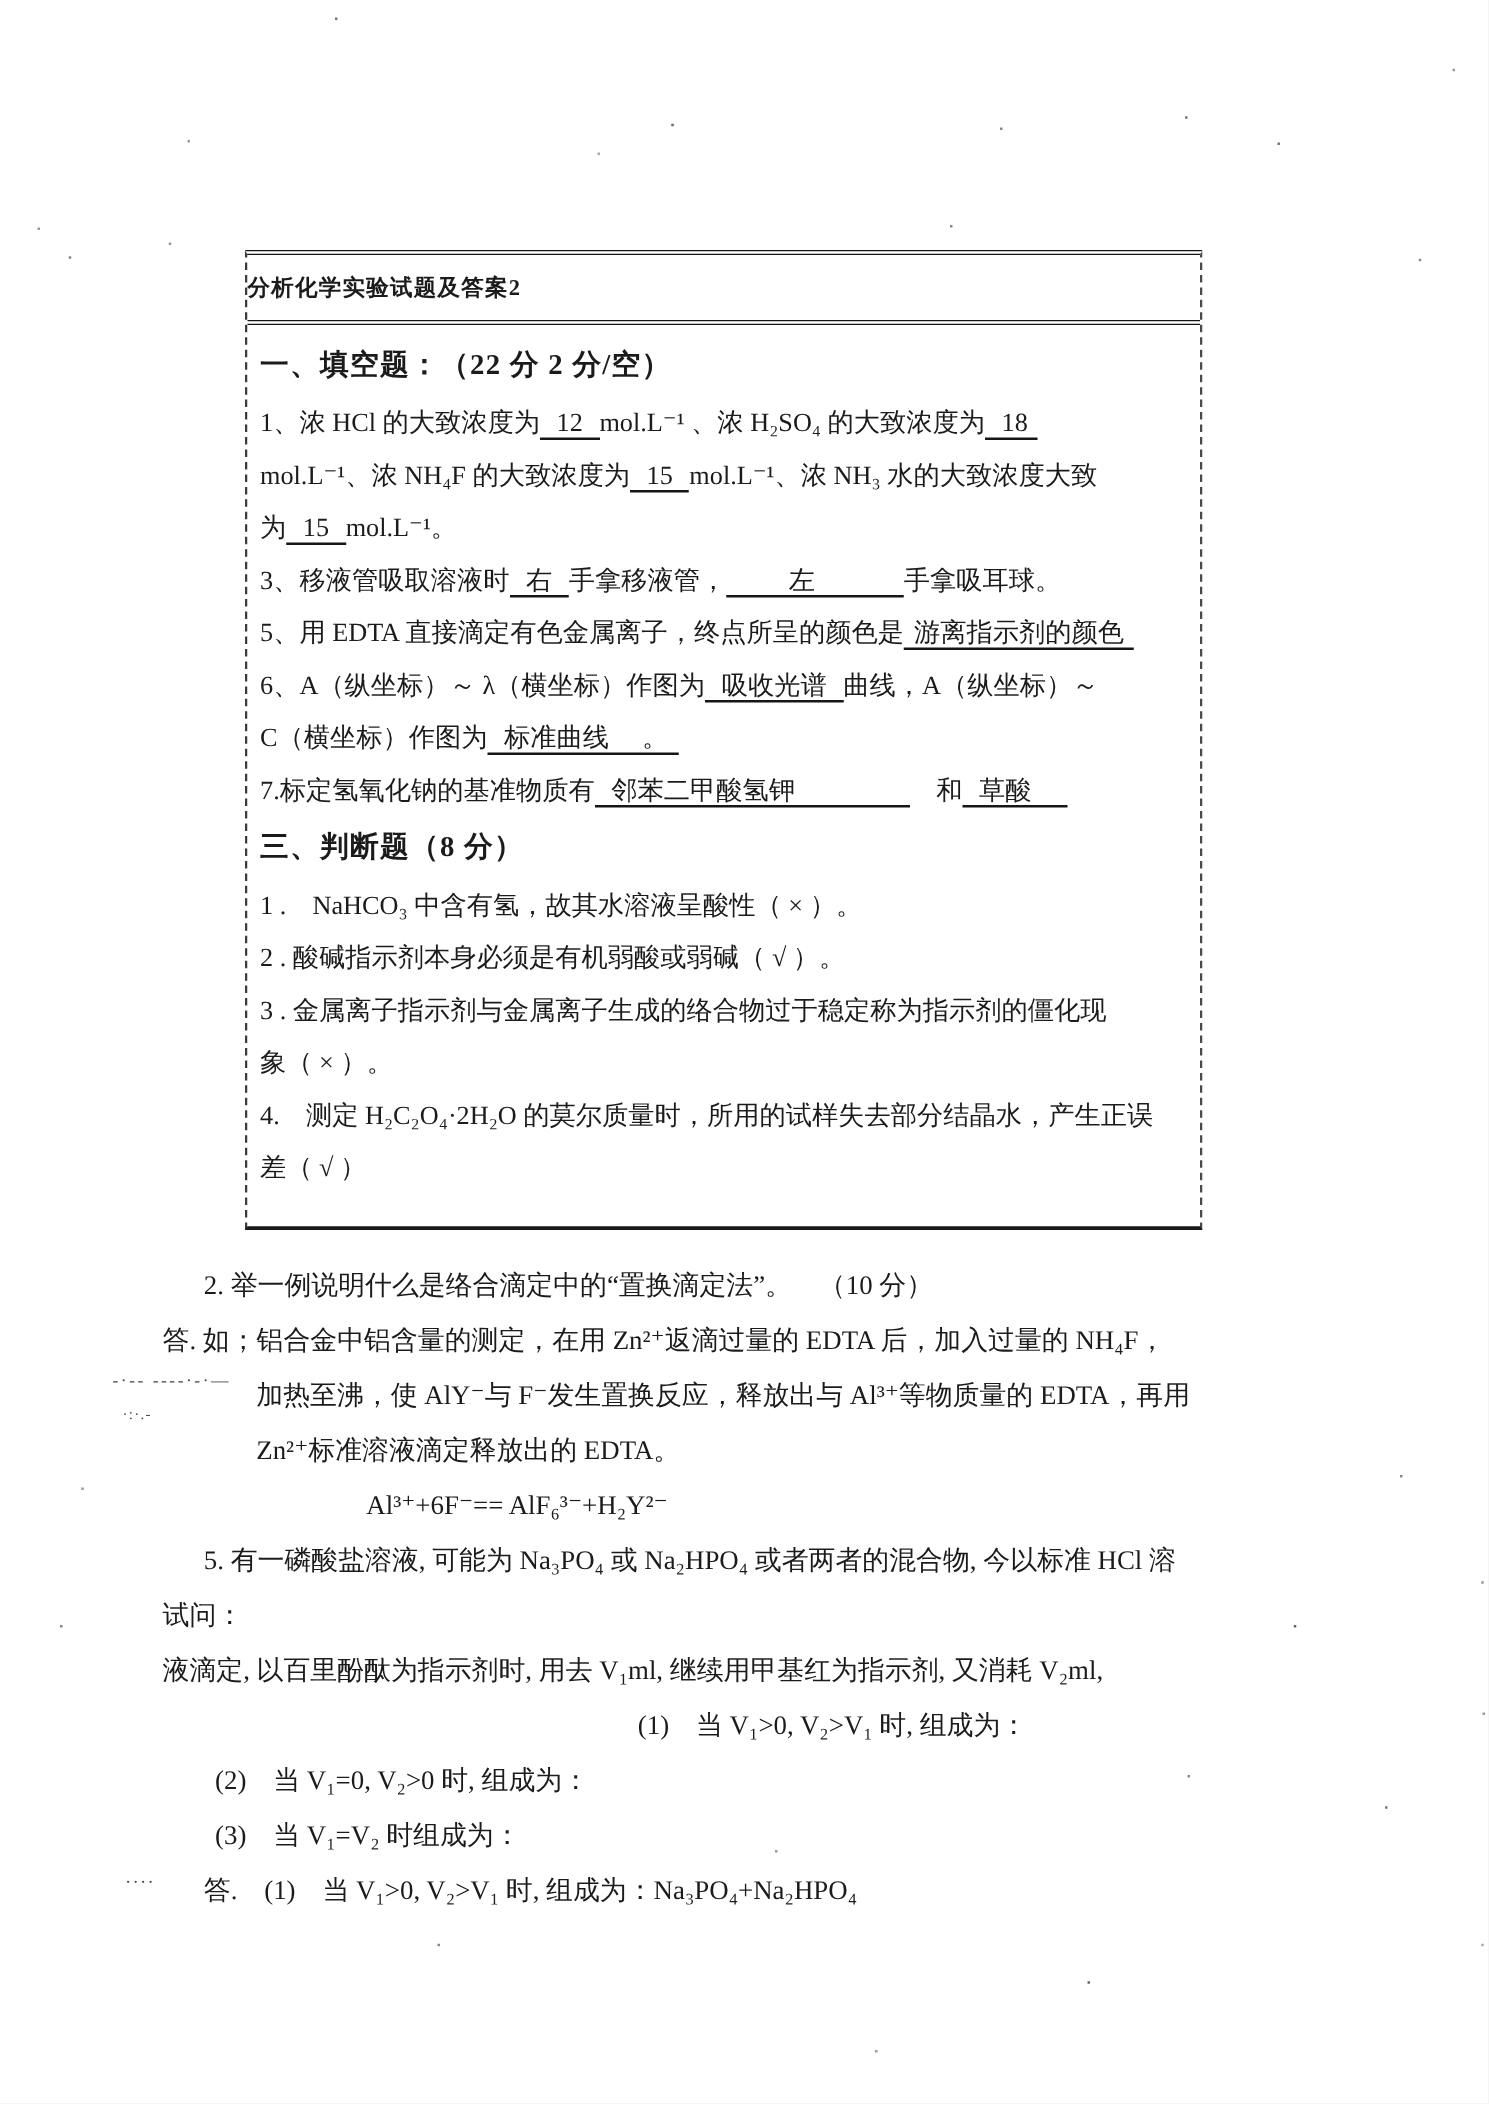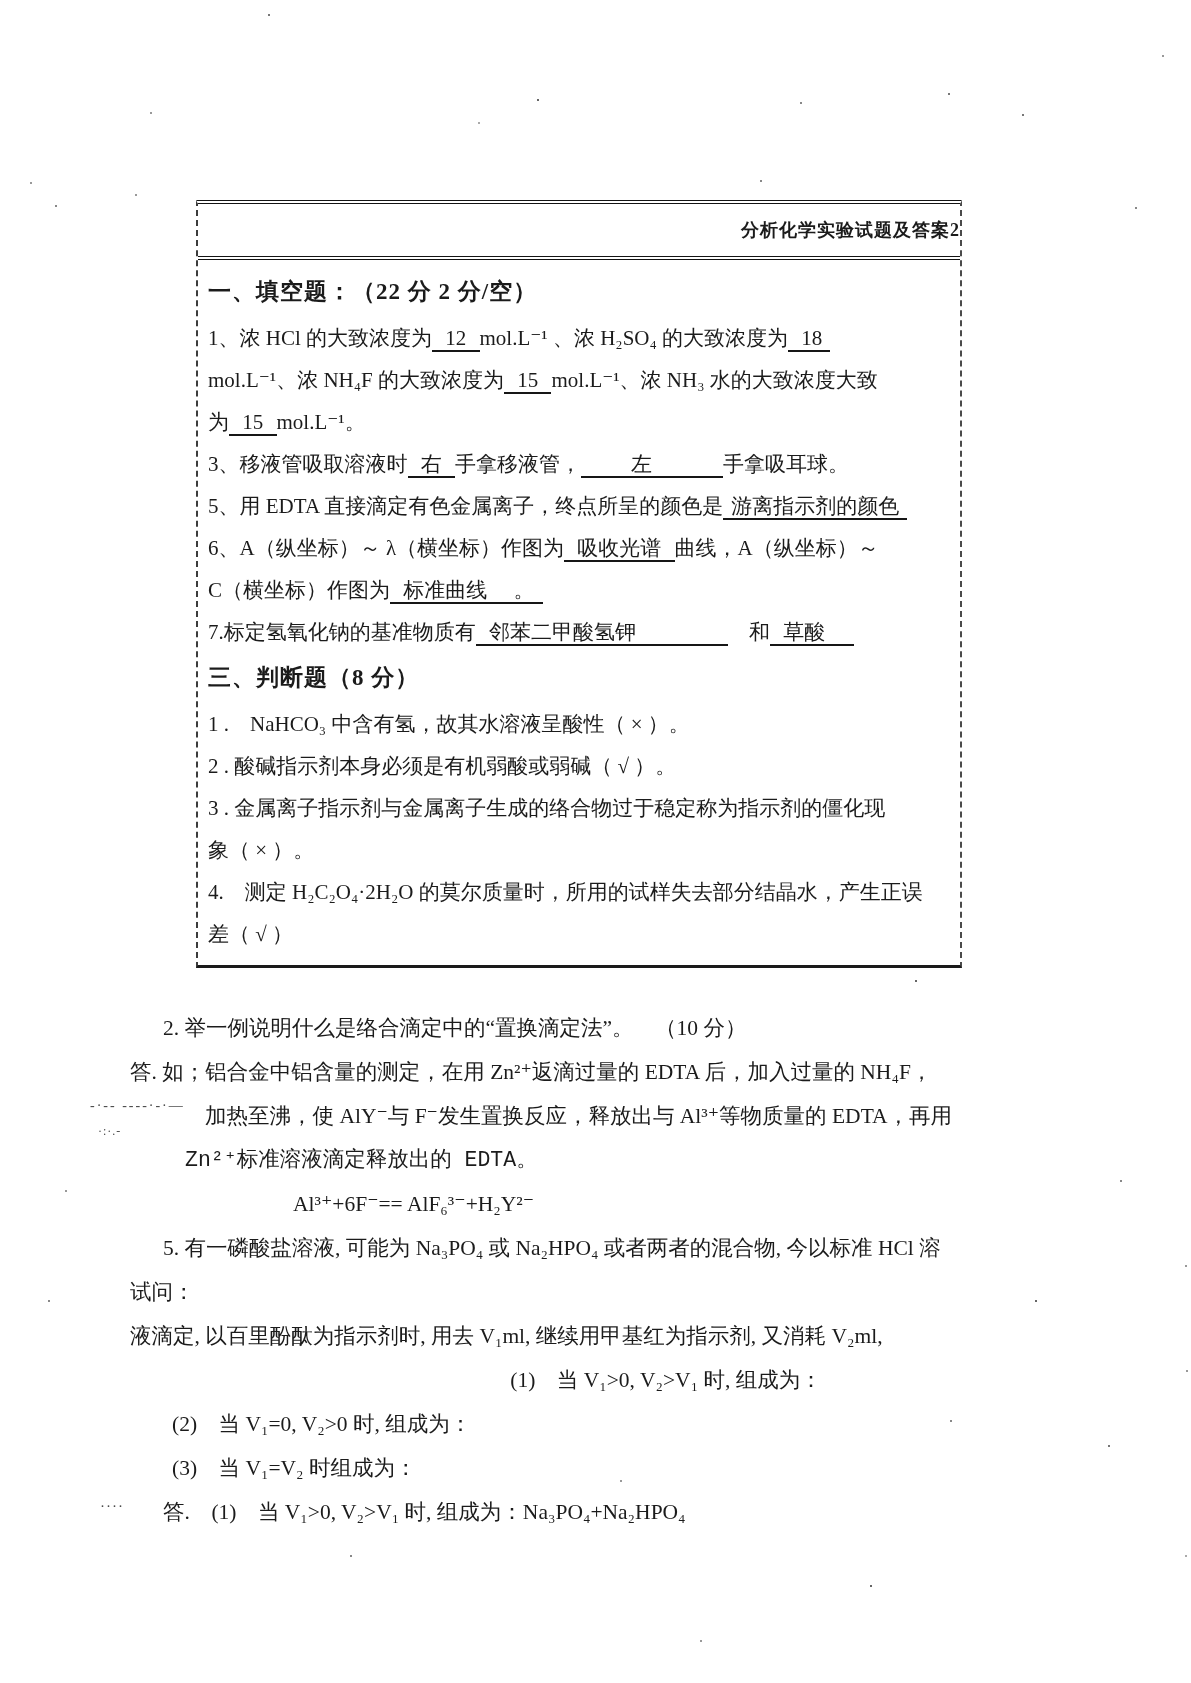--- a/index.html
+++ b/index.html
@@ -26,25 +26,25 @@
   }
   .exam-box {
     position:absolute; left:196px; top:200px; width:762px;
     border-top:4px double #141414;
     border-bottom:3px solid #1a1a1a;
     border-left:2px dashed #3c3c3c;
     border-right:2px dashed #4a4a4a;
     background:#fff;
   }
   .box-title-row {
-    height:52px; display:flex; align-items:center; justify-content:flex-end;
+    height:52px; display:flex; align-items:center; justify-content:flex-start;
     border-bottom:4px double #141414;
   }
   .box-title { font-weight:bold; font-size:18px; letter-spacing:1px; }
-  .box-body { padding:7px 10px 10px 10px; }
+  .box-body { padding:7px 10px 26px 10px; }
   .tline { font-size:21px; line-height:42px; white-space:nowrap; }
   .tline.heading { font-size:23px; font-weight:bold; line-height:50px; letter-spacing:1px; }
   .useg { border-bottom:2.5px solid #161616; padding:0 8px; }
   .lower { position:absolute; left:130px; top:1006px; width:1030px; }
   .lower .tline { font-size:21.5px; line-height:44px; }
   .margin-mark { position:absolute; color:#4a4a4a; }
   .mark-dashes { left:90px; top:1098px; font-size:14px; letter-spacing:2px; }
   .mark-scribble { left:98px; top:1124px; font-size:12px; letter-spacing:1px; }
   .mark-dots { left:100px; top:1498px; font-size:15px; letter-spacing:1px; }
 </style>
@@ -75,21 +75,21 @@
         <div class="tline"><span class="seg">象（ × ）。</span></div>
         <div class="tline"><span class="seg">4.　测定 H₂C₂O₄·2H₂O 的莫尔质量时，所用的试样失去部分结晶水，产生正误</span></div>
         <div class="tline"><span class="seg">差（ √ ）</span></div>
       </div>
   </div>
 
   <div class="lower">
       <div class="tline" style="margin-left: 33px;"><span class="seg">2. 举一例说明什么是络合滴定中的“置换滴定法”。　（10 分）</span></div>
       <div class="tline"><span class="seg">答. 如；铝合金中铝含量的测定，在用 Zn²⁺返滴过量的 EDTA 后，加入过量的 NH₄F，</span></div>
       <div class="tline" style="margin-left: 75px;"><span class="seg">加热至沸，使 AlY⁻与 F⁻发生置换反应，释放出与 Al³⁺等物质量的 EDTA，再用</span></div>
-      <div class="tline" style="margin-left: 55px; font-family: Liberation Mono, monospace;"><span class="seg">Zn²⁺标准溶液滴定释放出的 EDTA。</span></div>
+      <div class="tline" style="margin-left: 75px;"><span class="seg">Zn²⁺标准溶液滴定释放出的 EDTA。</span></div>
       <div class="tline" style="margin-left: 163px;"><span class="seg">Al³⁺+6F⁻== AlF₆³⁻+H₂Y²⁻</span></div>
       <div class="tline" style="margin-left: 33px;"><span class="seg">5. 有一磷酸盐溶液, 可能为 Na₃PO₄ 或 Na₂HPO₄ 或者两者的混合物, 今以标准 HCl 溶</span></div>
       <div class="tline"><span class="seg">试问：</span></div>
       <div class="tline"><span class="seg">液滴定, 以百里酚酞为指示剂时, 用去  V₁ml, 继续用甲基红为指示剂, 又消耗  V₂ml,</span></div>
       <div class="tline" style="margin-left: 42px; text-align: center;"><span class="seg">(1)　当 V₁&gt;0, V₂&gt;V₁ 时, 组成为：</span></div>
       <div class="tline" style="margin-left: 42px;"><span class="seg">(2)　当 V₁=0, V₂&gt;0 时, 组成为：</span></div>
       <div class="tline" style="margin-left: 42px; font-family: Liberation Serif, serif;"><span class="seg">(3)　当 V₁=V₂ 时组成为：</span></div>
       <div class="tline" style="margin-left: 33px;"><span class="seg">答.　(1)　当 V₁&gt;0, V₂&gt;V₁ 时, 组成为：Na₃PO₄+Na₂HPO₄</span></div>
     </div>
 

